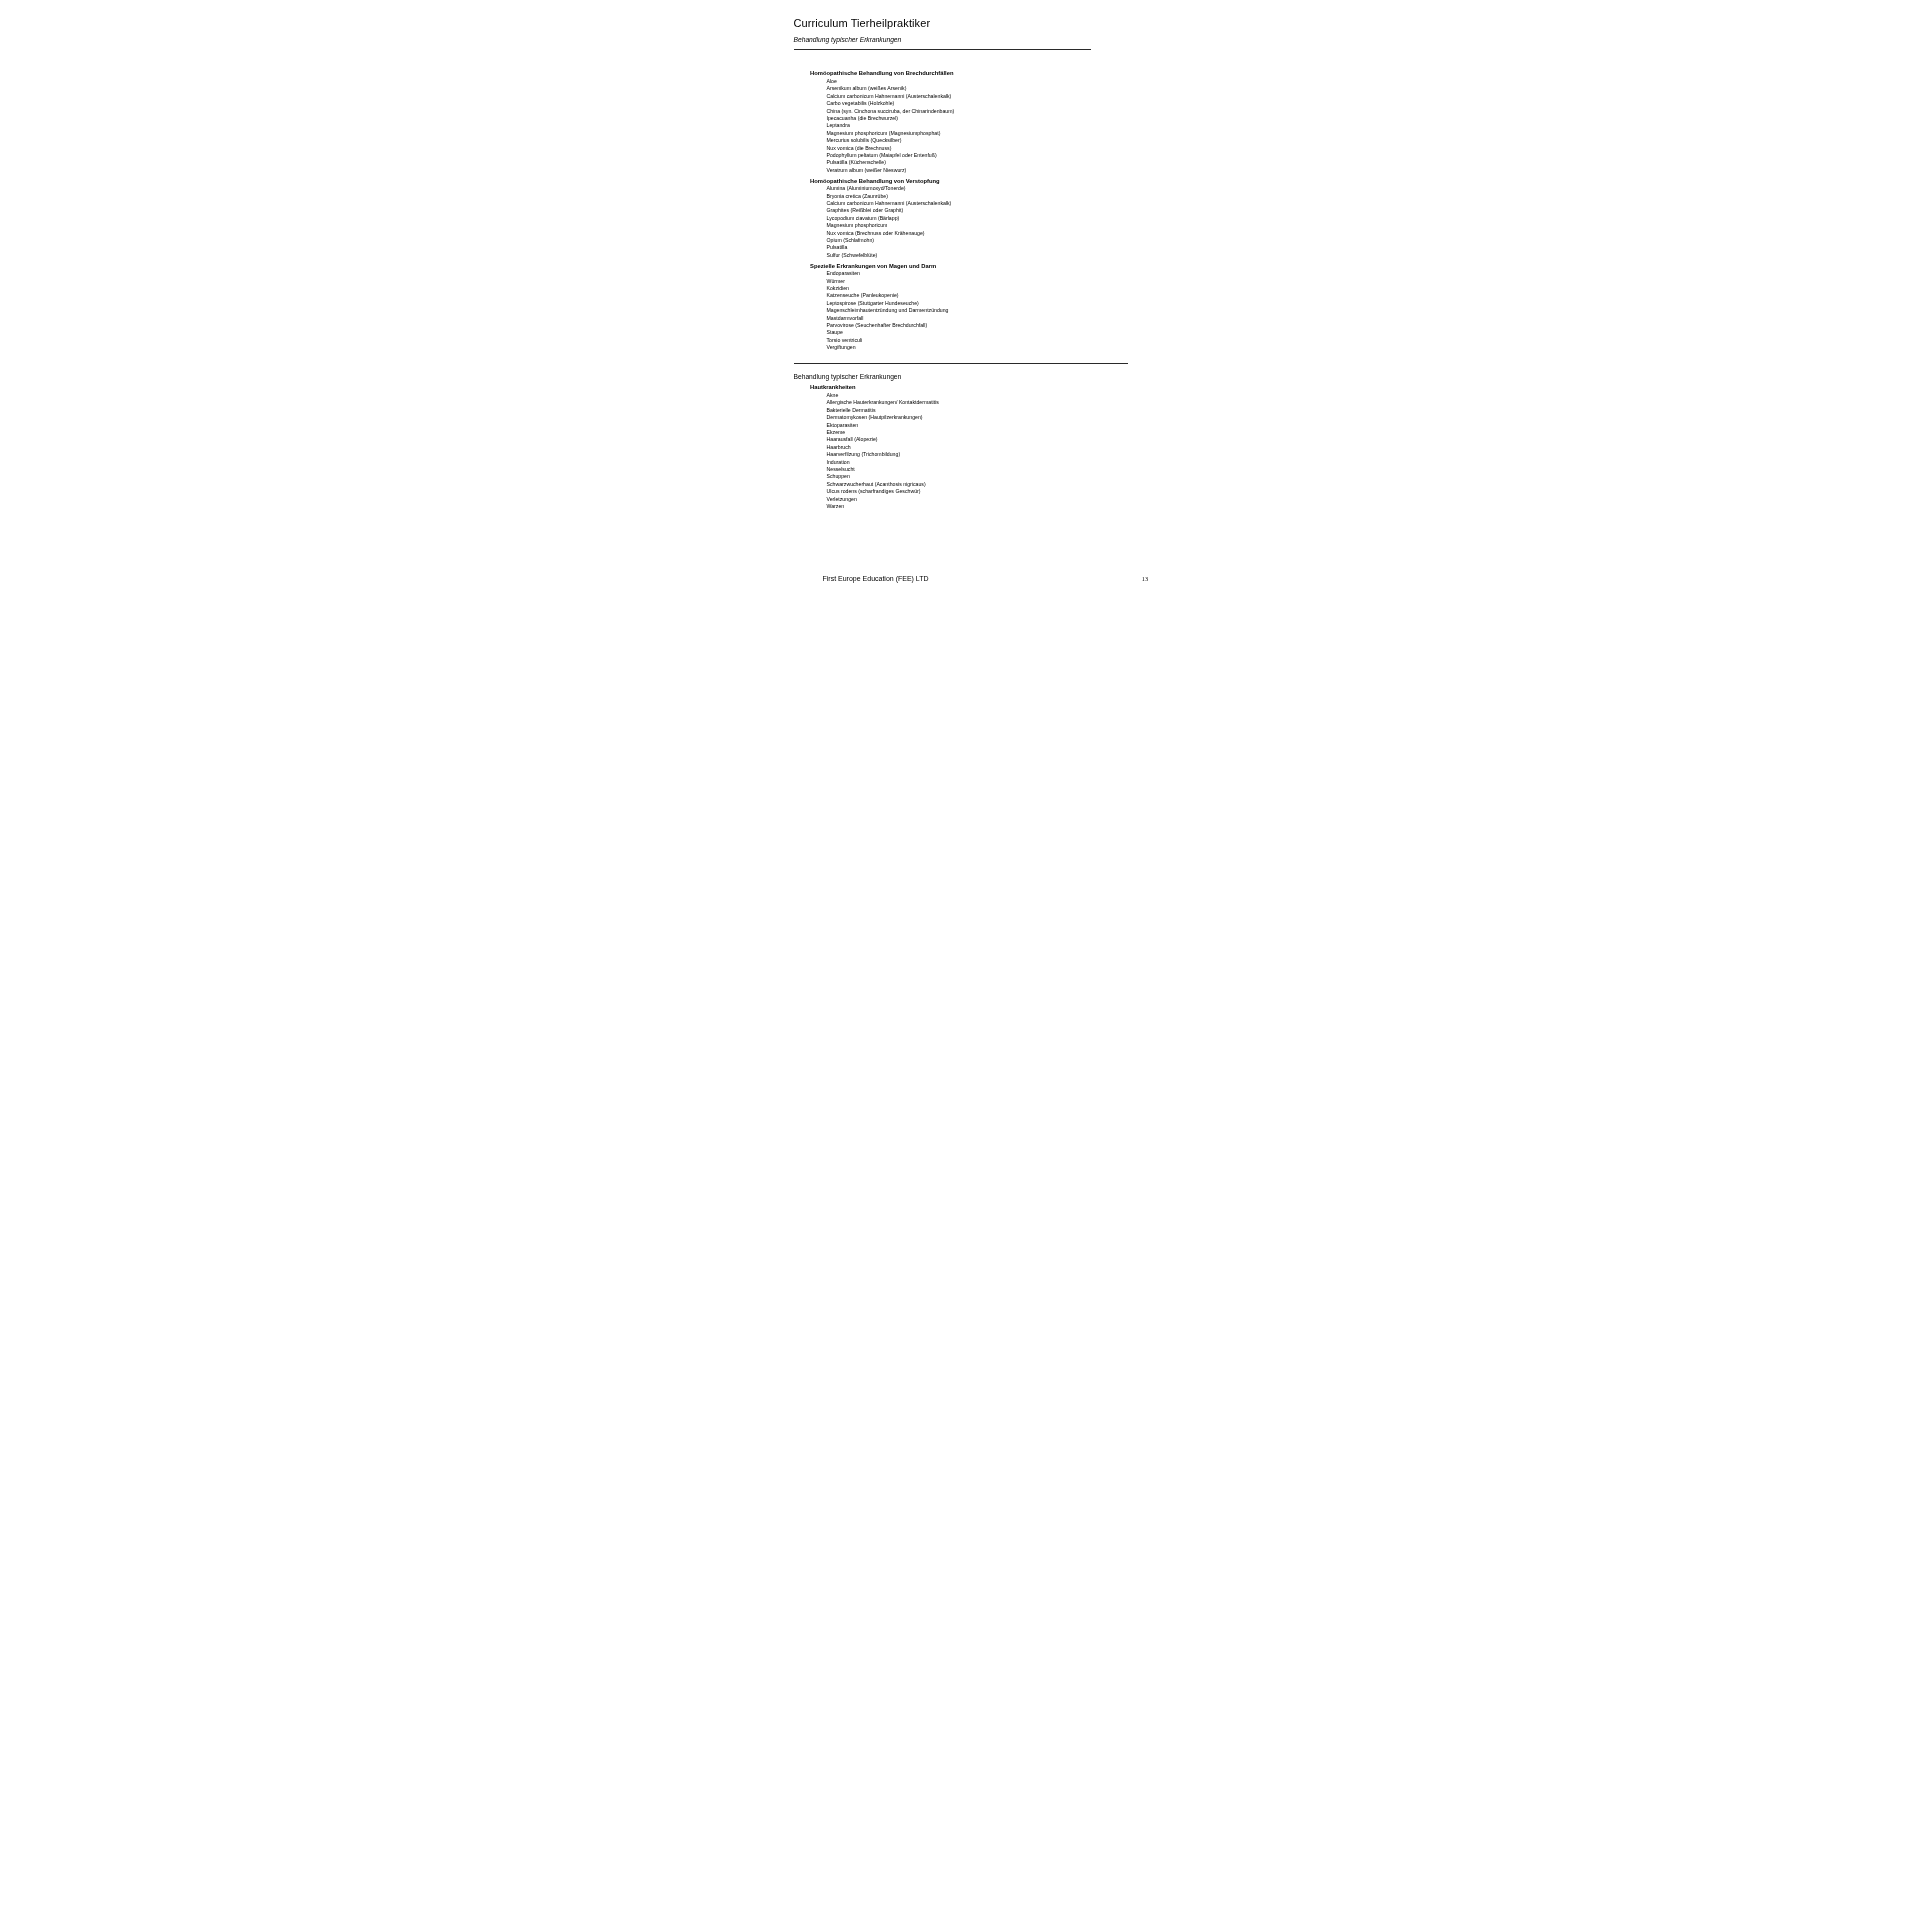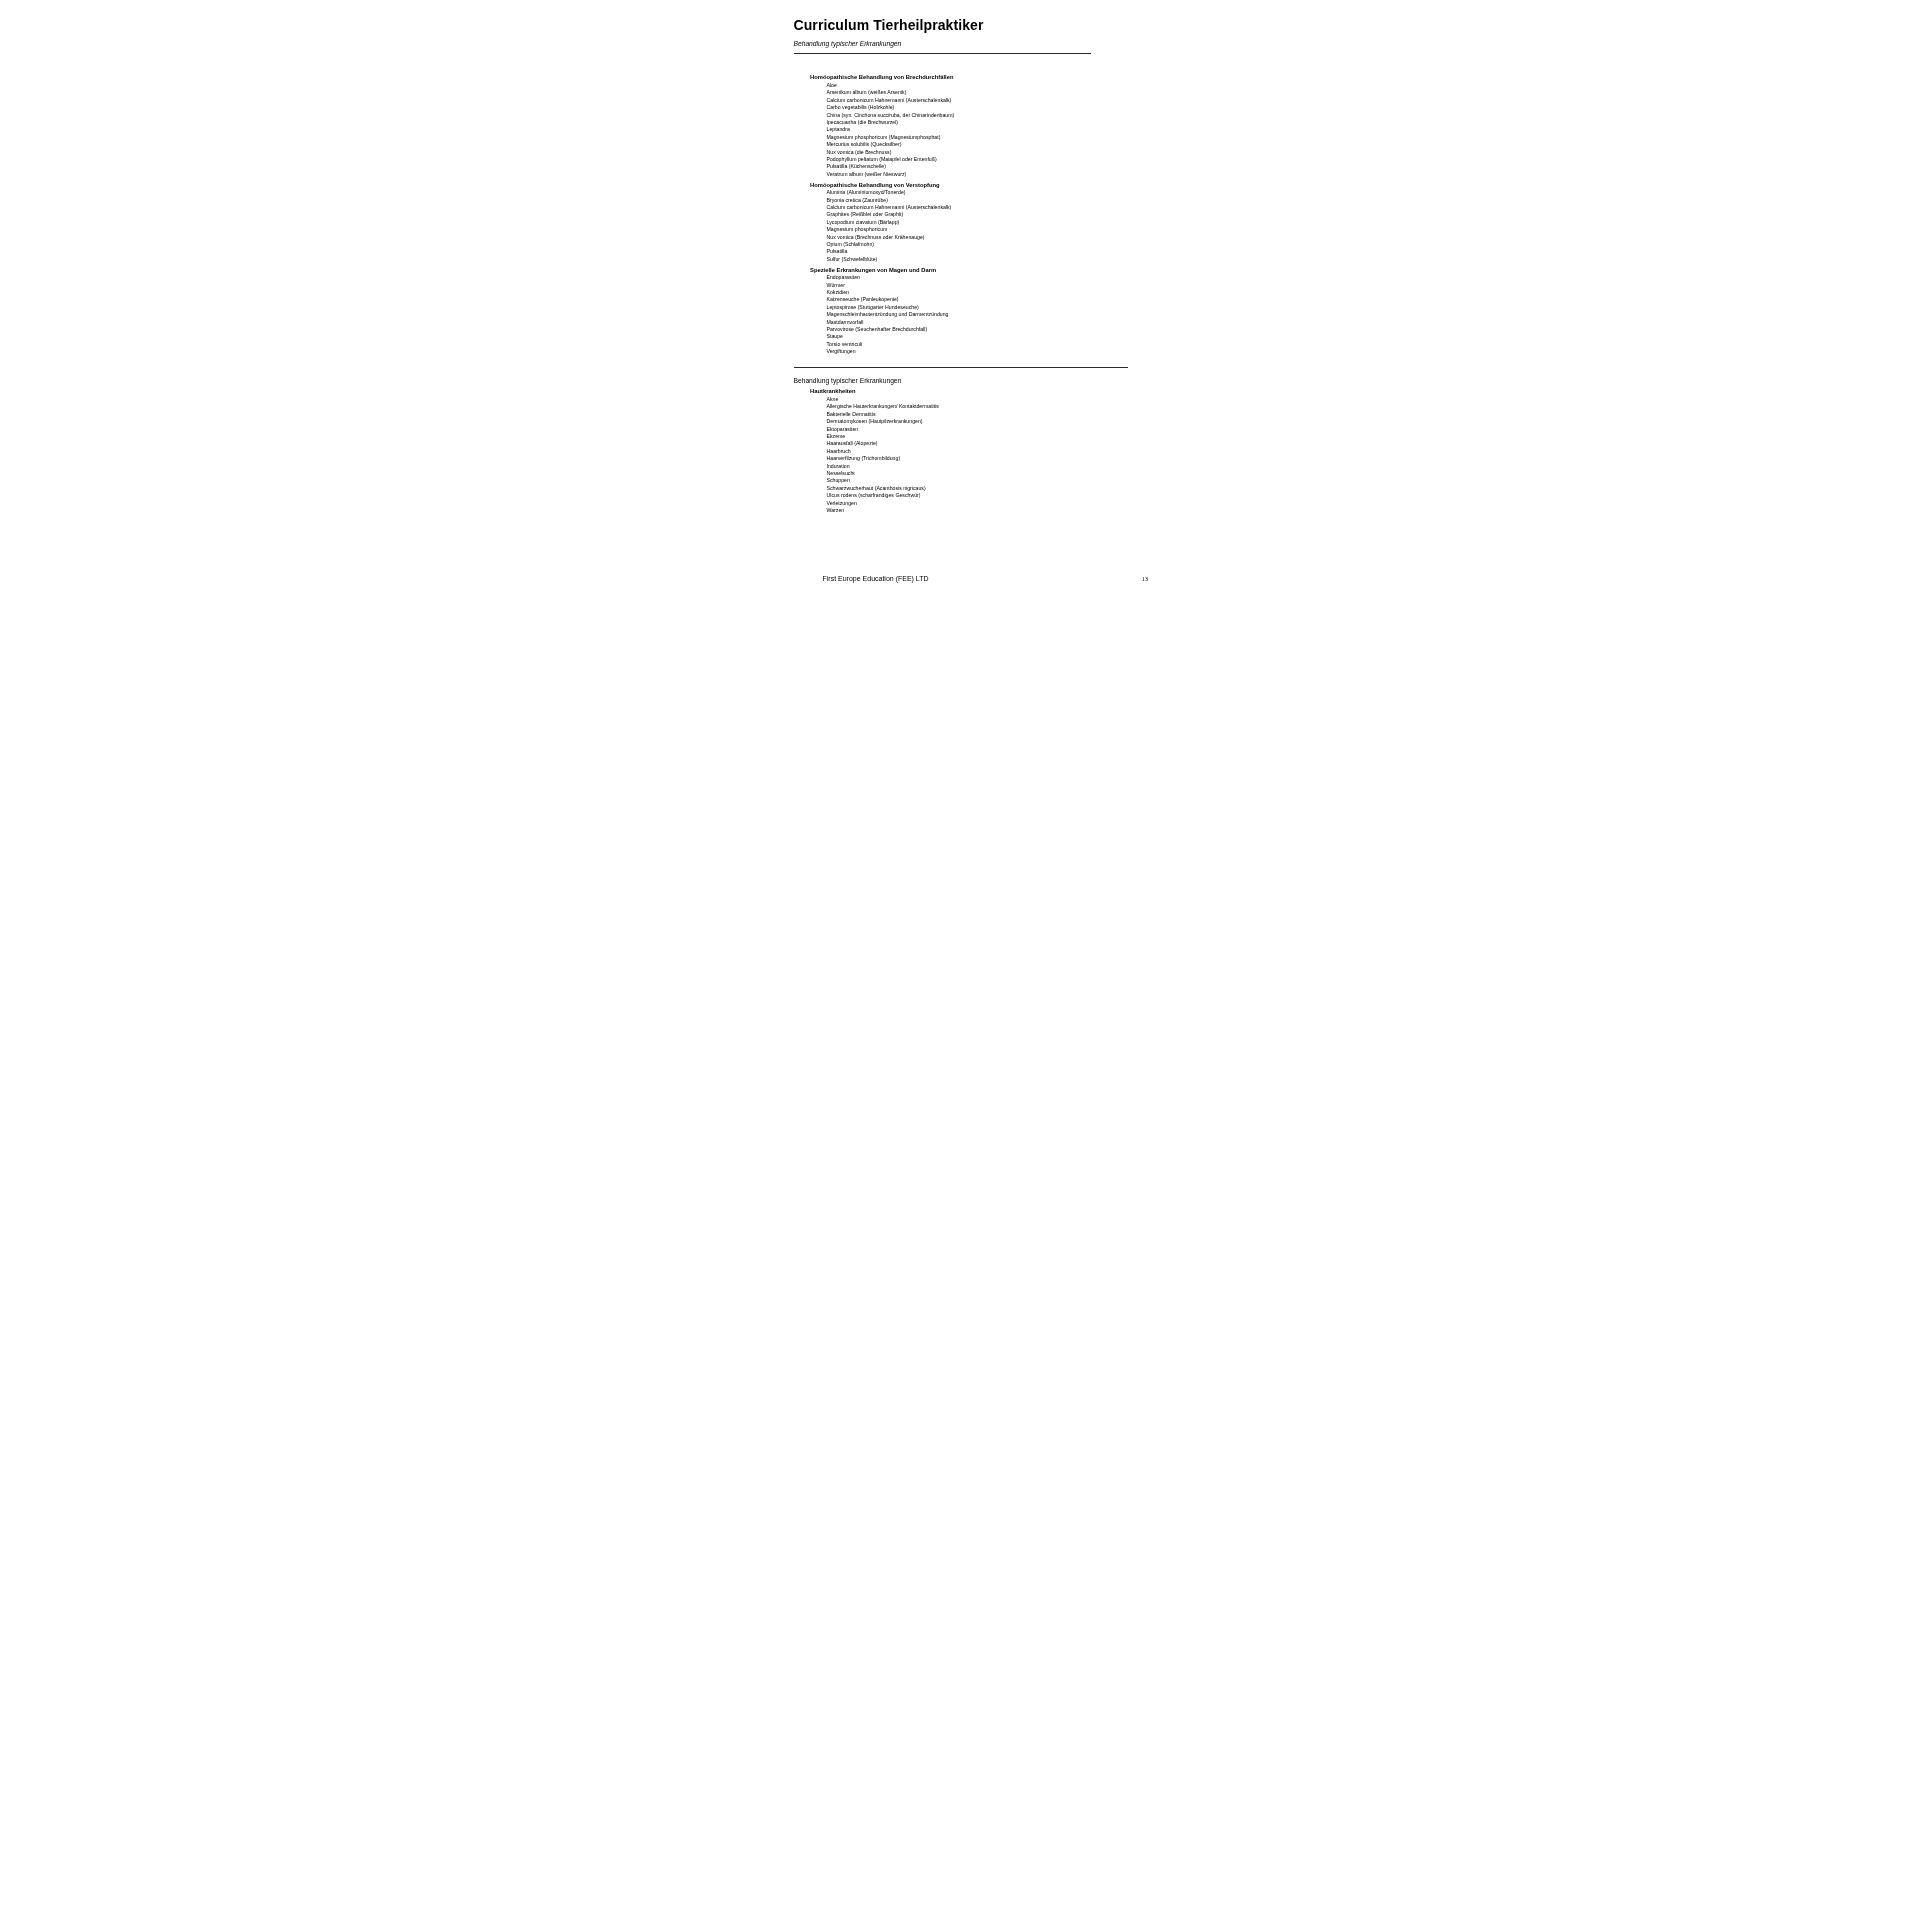--- a/index.html
+++ b/index.html
@@ -13,22 +13,22 @@
   .page {
     position: relative;
     width: 424px;
     height: 600px;
     margin: 0 auto;
     background: #fff;
     padding: 17px 18.5px 0 51px;
     overflow: hidden;
   }
   .doc-title {
-    font-size: 14px;
-    font-weight: 700;
+    font-size: 11px;
+    font-weight: 400;
     letter-spacing: 0.1px;
   }
   .doc-subtitle {
     font-style: italic;
     font-size: 6.7px;
     margin-top: 6.5px;
   }
   .rule {
     border: 0;
     border-top: 0.8px solid #2a2a2a;

